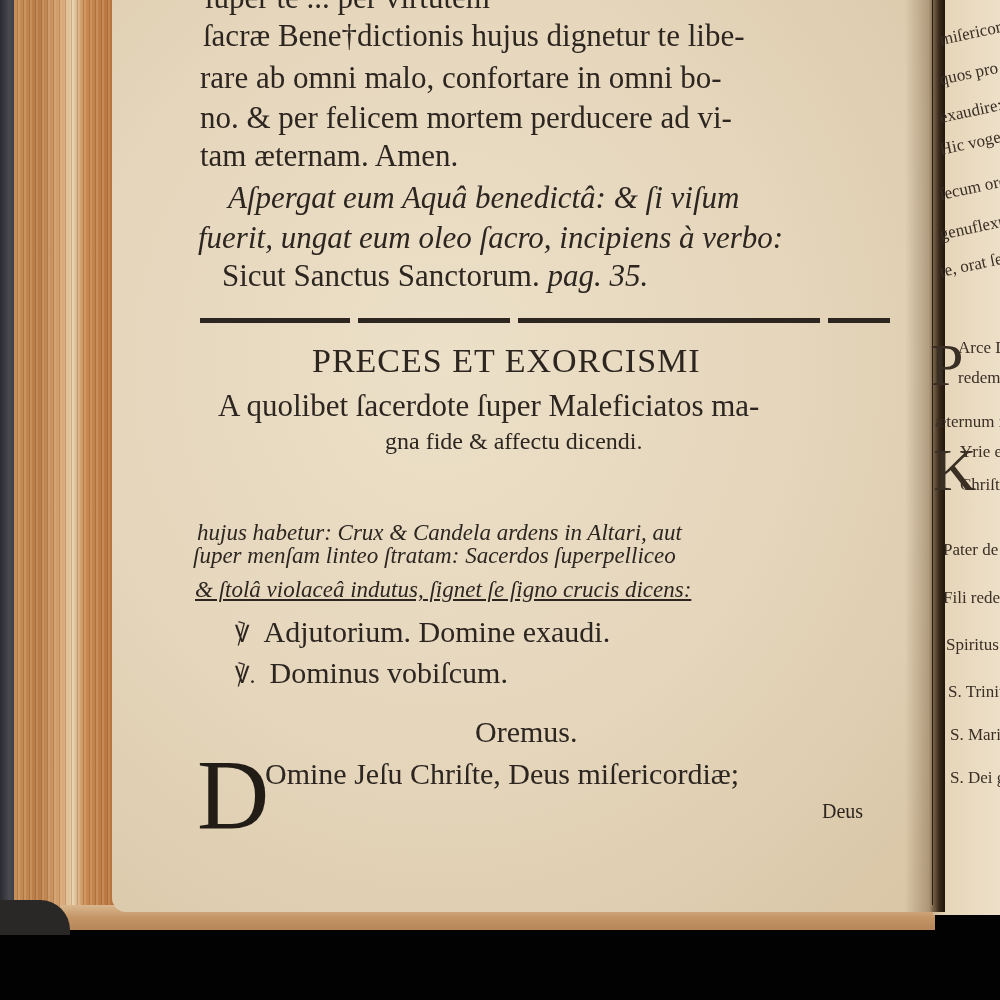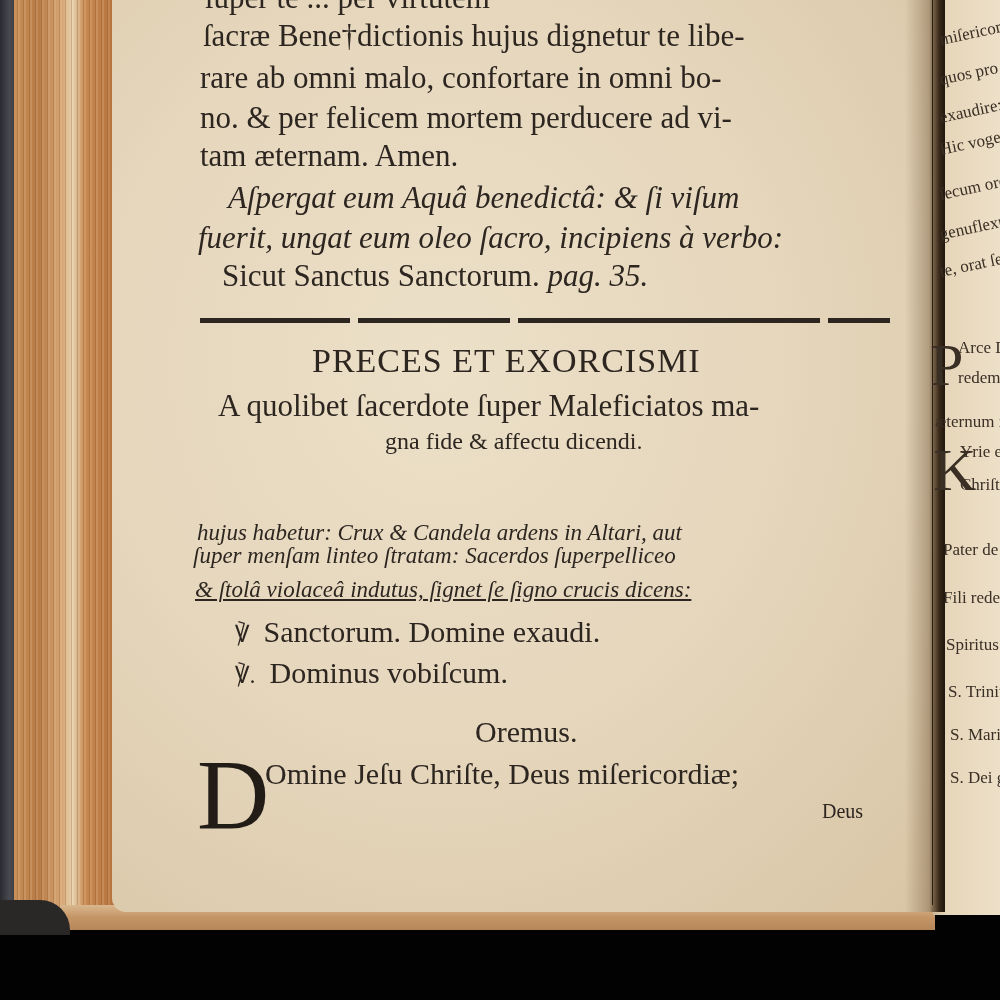--- a/index.html
+++ b/index.html
@@ -62,21 +62,21 @@
 
   <div class="text roman heading" style="left:312px; top:342px;">PRECES ET EXORCISMI</div>
   <div class="text roman" style="left:198px; top:388px; font-size:31px;margin-left:20px;">A quolibet ſacerdote ſuper Maleficiatos ma-</div>
   <div class="text roman" style="left:385px; top:428px; font-size:24px;">gna fide &amp; affectu dicendi.</div>
 
   <div class="text italic" style="left:197px; top:508px; font-size:23px;margin-top:12px;">hujus habetur: Crux &amp; Candela ardens in Altari, aut</div>
   <div class="text italic" style="left:193px; top:543px; font-size:23px;">ſuper menſam linteo ſtratam: Sacerdos ſuperpelliceo</div>
   <div class="text italic" style="left:195px; top:577px; font-size:23px;text-decoration:underline;">&amp; ſtolâ violaceâ indutus, ſignet ſe ſigno crucis dicens:</div>
 
   <div class="text roman" style="left:235px; top:615px; font-size:30px;">
-    <span style="margin-right:14px; font-size:24px;">℣</span><span>Sanctorum. Domine exaudi.</span>
+    <span style="margin-right:14px; font-size:24px;">℣</span><span>Adjutorium. Domine exaudi.</span>
   </div>
   <div class="text roman" style="left:235px; top:656px; font-size:30px;">
     <span style="margin-right:14px; font-size:24px;">℣.</span><span>Dominus vobiſcum.</span>
   </div>
 
   <div class="text roman" style="left:475px; top:715px; font-size:30px;">Oremus.</div>
   <div class="dropcap">D</div>
   <div class="text roman" style="left:265px; top:757px; font-size:30px;">Omine Jeſu Chriſte, Deus miſericordiæ;</div>
   <div class="text roman" style="left:822px; top:800px; font-size:20px;">Deus</div>
 

